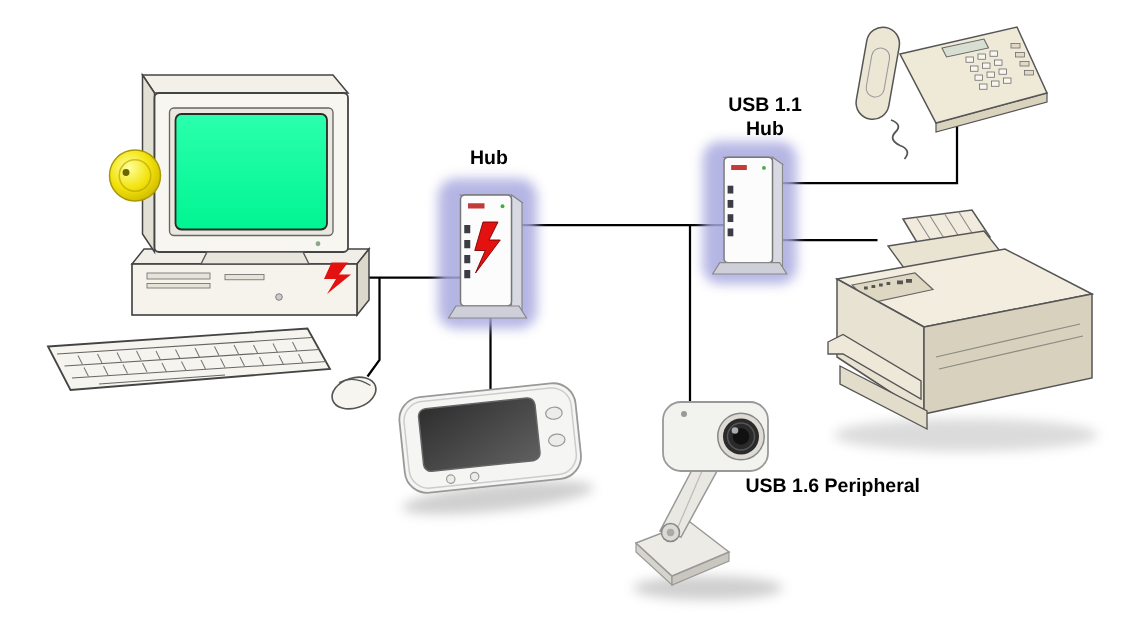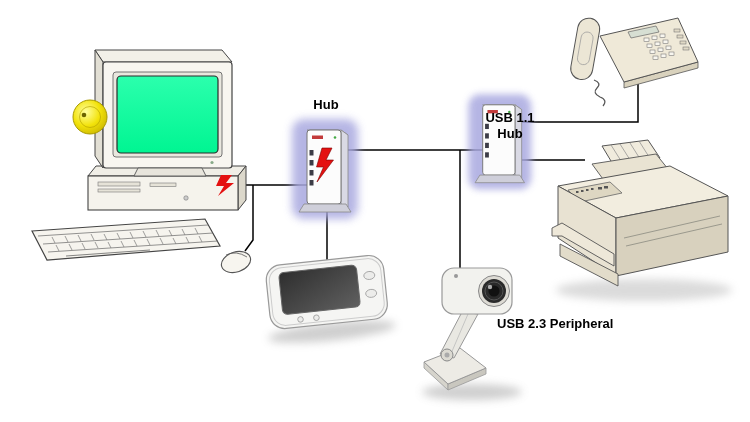--- a/index.html
+++ b/index.html
@@ -198,20 +198,20 @@
       <circle cx="74" cy="29" r="9" fill="none" stroke="#555" stroke-width="1"></circle>
       <circle cx="74" cy="29" r="5.5" fill="#111"></circle>
       <circle cx="70" cy="25" r="2.2" fill="#cfcfcf" opacity="0.8"></circle>
     </g>
   </svg>
 
   <div class="diagram-label" style="left:284px;top:97px;width:84px;">
     <div>Hub</div>
   </div>
 
-  <div class="diagram-label" style="left:468px;top:62px;width:84px;margin-top:48px;">
+  <div class="diagram-label" style="left:468px;top:62px;width:84px;">
     <div>USB 1.1</div>
     <div>Hub</div>
   </div>
 
-  <div class="diagram-label nowrap" style="left:497px;top:316px;">USB 2.3 Peripheral</div>
+  <div class="diagram-label nowrap" style="left:497px;top:316px;">USB 1.6 Peripheral</div>
 
 </div>
 
 </body></html>

